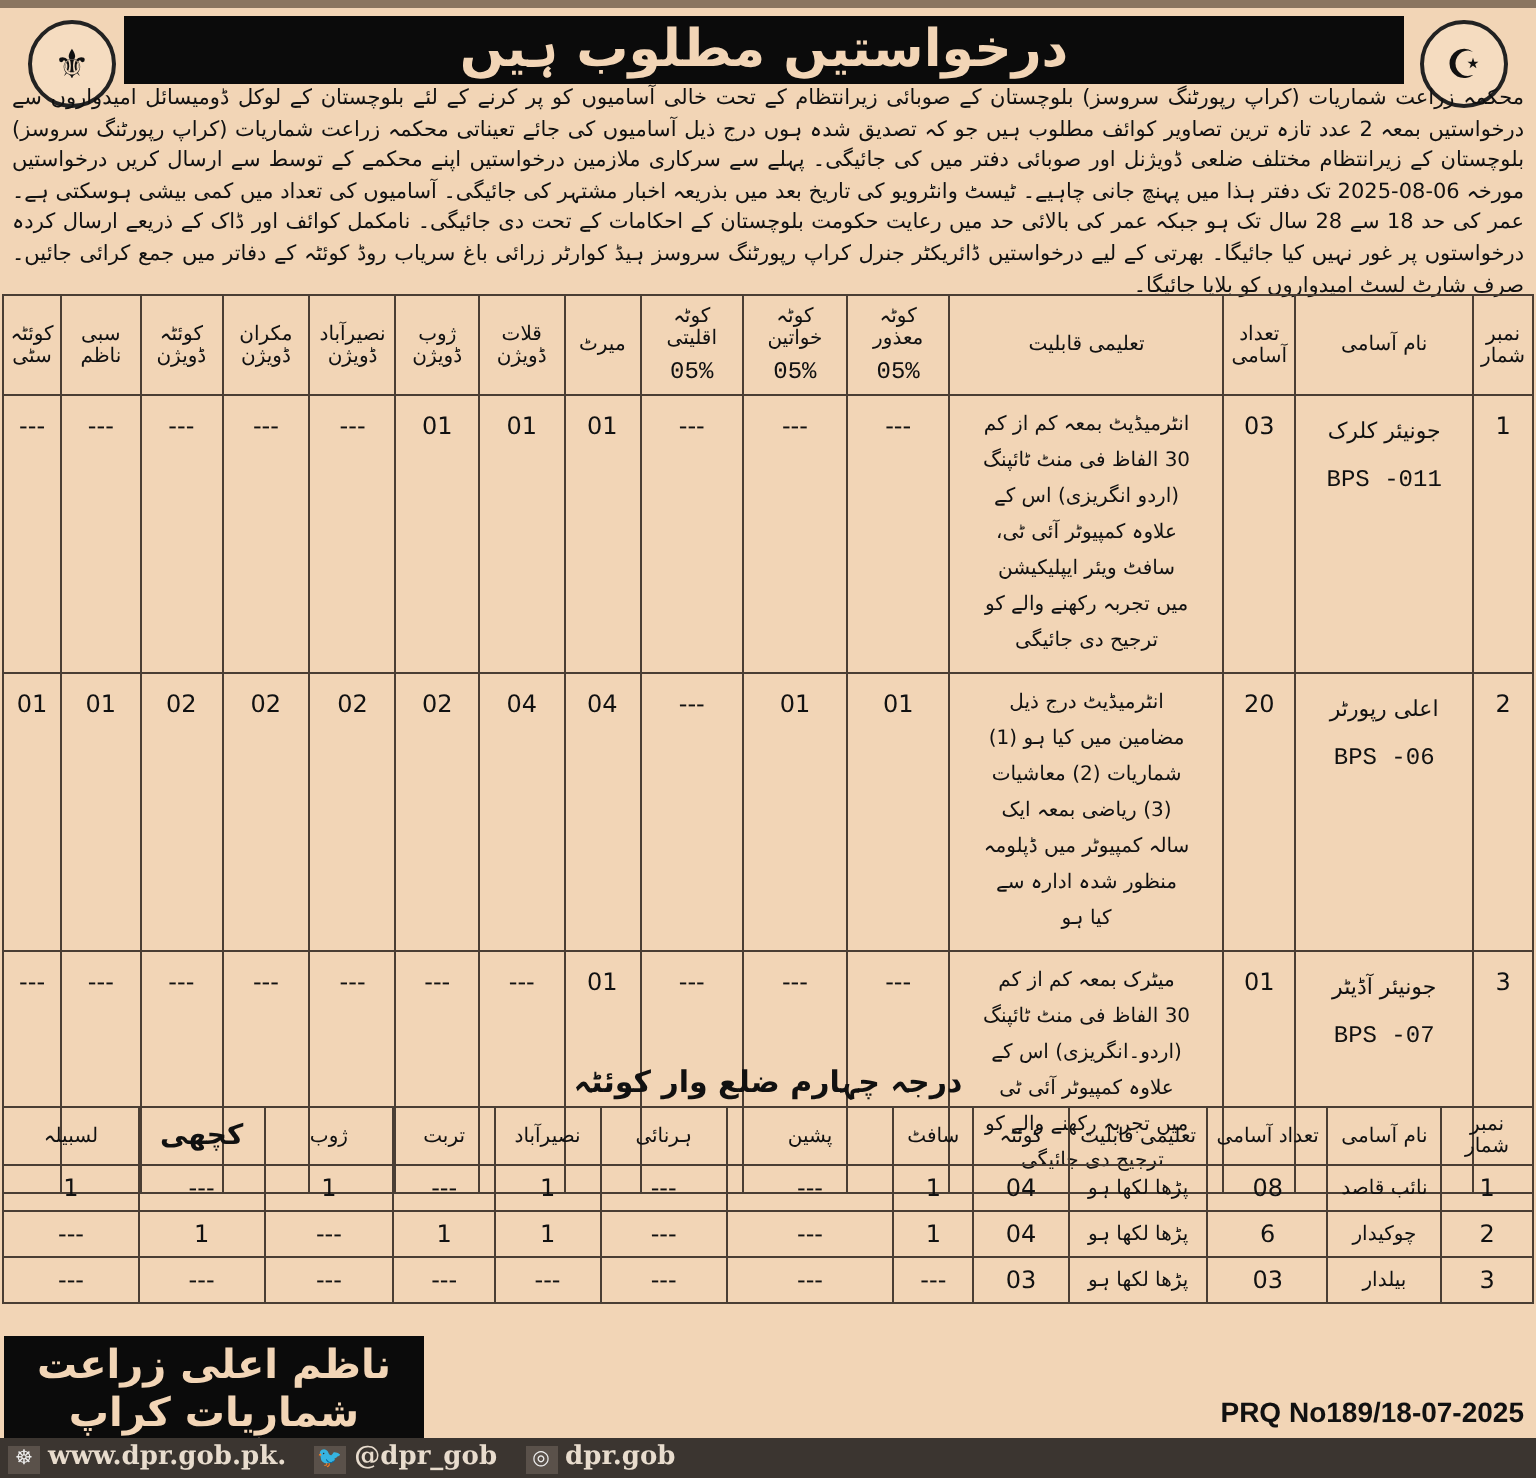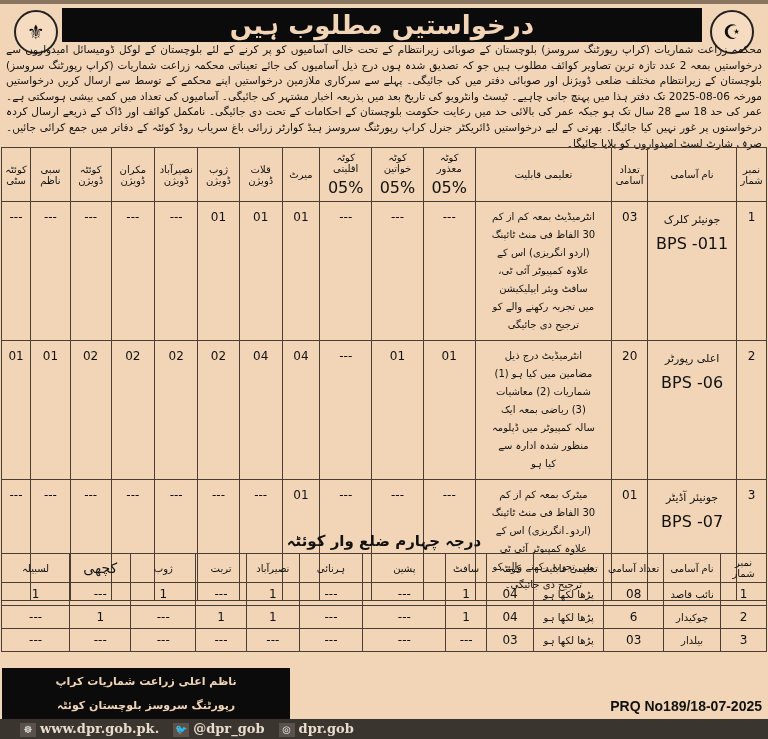--- a/index.html
+++ b/index.html
@@ -20,33 +20,33 @@
     color:#f2d5b6; font-size:26px; font-weight:bold; text-align:center; line-height:34px; direction:rtl; }
   .intro { position:absolute; left:6px; top:42px; width:756px; direction:rtl; text-align:justify;
     font-size:10.5px; line-height:15.6px; font-family:"DejaVu Sans", sans-serif; }
   table { border-collapse: collapse; direction: rtl; position:absolute; }
   td, th { border:1px solid #4a3e34; text-align:center; vertical-align:top; font-weight:normal; }
   #main-table { left:1px; top:147px; width:766px; }
   #main-table th { font-size:10px; height:48px; padding:4px 2px; vertical-align:middle; }
   #main-table td { font-size:12px; padding:8px 2px; }
   #main-table td.qual { font-size:10px; line-height:18px; text-align:center; padding:6px 16px; }
   #main-table td.post { font-size:11px; line-height:20px; }
-  .sub { display:block; font-size:16px; margin-top:4px; }
+  .sub { display:block; font-size:12px; margin-top:4px;font-family:Liberation Mono, monospace; }
   .section-title { position:absolute; left:0; width:768px; top:532px; text-align:center; font-weight:bold;
     font-size:15px; direction:rtl; }
   #grade4-table { left:1px; top:553px; width:766px; }
   #grade4-table th { font-size:10px; height:22px; padding:3px; vertical-align:middle; }
   #grade4-table td { font-size:12px; height:23px; vertical-align:middle; }
-  .kachhi { font-weight:normal; font-size:14px !important; }
-  .signature { position:absolute; left:2px; top:668px; width:288px; height:52px; background:#0b0b0b;
-    color:#f2d5b6; font-size:11px; font-weight:bold; line-height:24px; padding:2px 6px; direction:rtl; text-align:center; }
+  .kachhi { font-weight:bold; font-size:14px !important; }
+  .signature { position:absolute; left:2px; top:668px; width:210px; height:52px; background:#0b0b0b;
+    color:#f2d5b6; font-size:20px; font-weight:bold; line-height:24px; padding:2px 6px; direction:rtl; text-align:center; }
   .prq { position:absolute; right:6px; top:698px; font-size:14px; font-weight:bold; font-family:"Liberation Sans", sans-serif; }
   .footer { position:absolute; left:0; top:719px; width:768px; height:20px; background:#3b3530;
     color:#e8dccd; font-family:"DejaVu Serif", serif; font-size:13px; font-weight:bold; display:flex; align-items:center;
-    gap:14px; padding-left:20px; white-space:nowrap; }
+    gap:14px; padding-left:4px; white-space:nowrap; }
   .footer .ico { display:inline-block; width:16px; height:14px; background:#5a514a; color:#eee; font-size:10px; text-align:center; line-height:14px; margin-right:4px; font-family:"DejaVu Sans", sans-serif; }
 </style>
 </head>
 <body>
 
 <div class="topline"></div>
 <div class="logo logo-left">⚜</div>
 <div class="title-bar">درخواستیں مطلوب ہیں</div>
 <div class="logo logo-right">☪</div>
 

